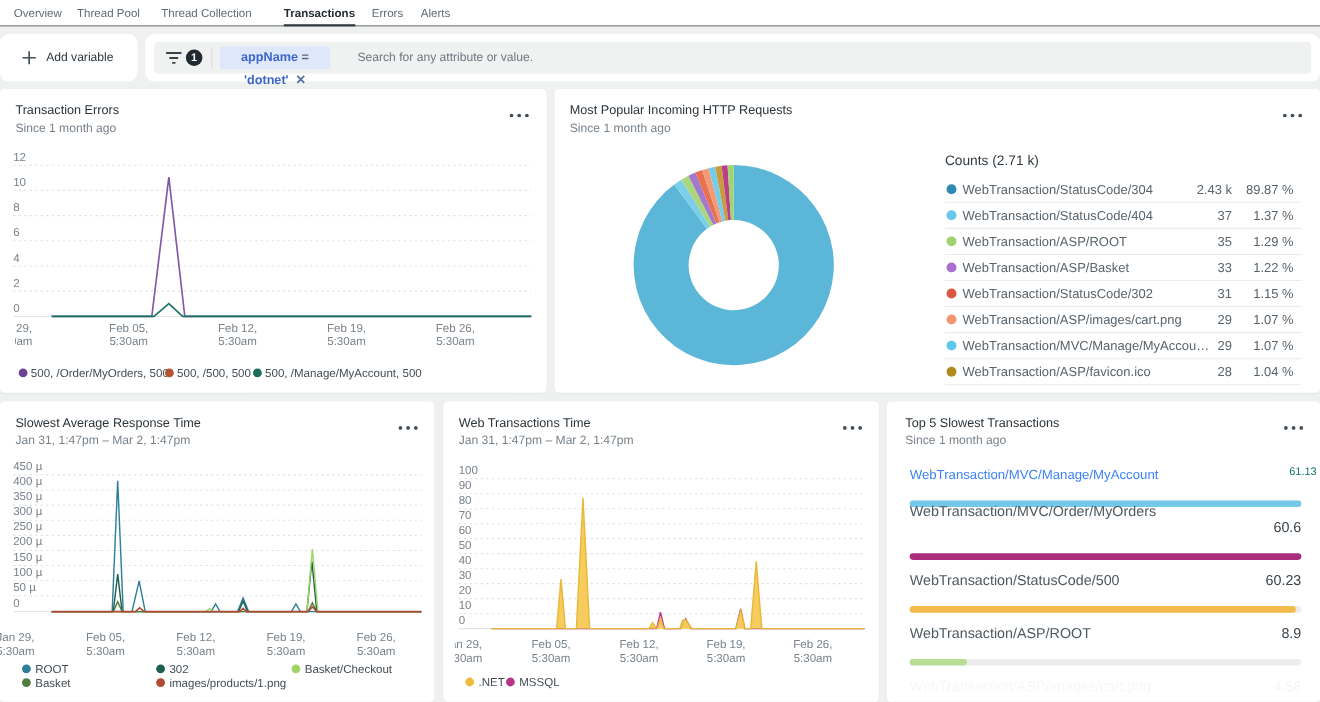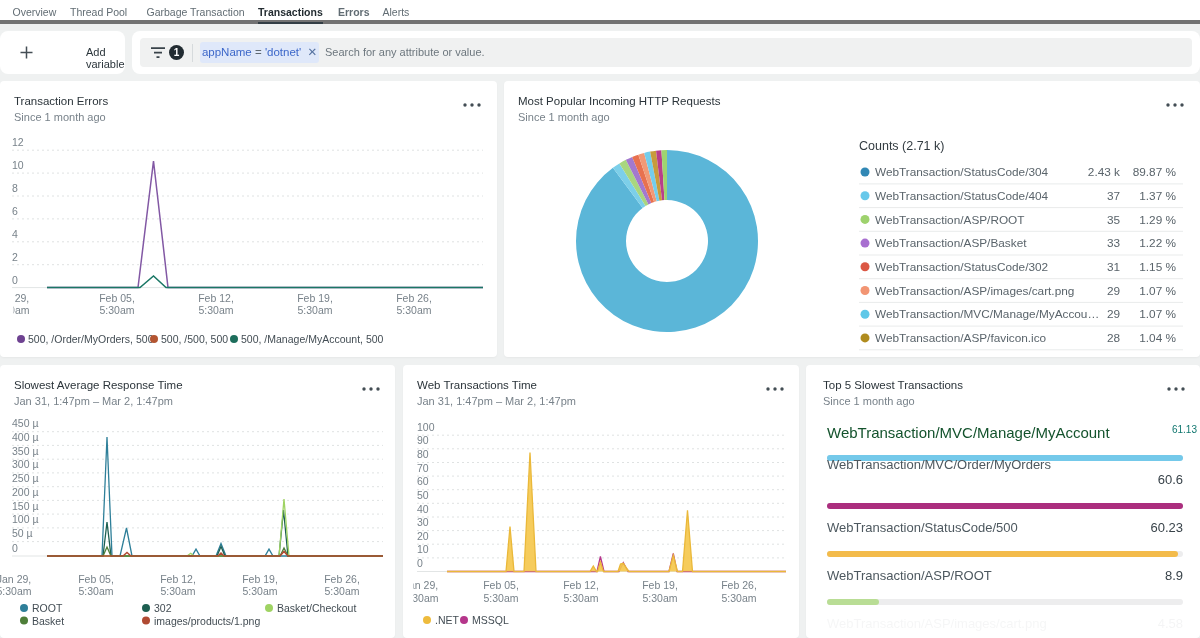--- a/index.html
+++ b/index.html
@@ -1,59 +1,59 @@
 <!DOCTYPE html>
 <html><head>
 <meta charset="utf-8">
 <style>
 * { margin:0; padding:0; box-sizing:border-box; }
 html,body { width:1200px; height:638px; overflow:hidden; background:#eff1f1;
   font-family:"Liberation Sans", sans-serif; }
 .nav { position:absolute; left:0; top:0; width:1200px; height:24px; background:#fff;
-  border-bottom:4px solid #737373; }
+  border-bottom:1px solid #737373; }
 .tab { position:absolute; top:5.5px; font-size:10.5px; color:#616c73; white-space:nowrap; }
 .tab.active { color:#232c31; font-weight:bold; }
 .underline { position:absolute; left:258px; top:22px; width:65px; height:2px; background:#333e45; }
 .card { position:absolute; background:#fff; border-radius:8px; }
 .panel { position:absolute; background:#fff; border-radius:4px; overflow:hidden;
   box-shadow:0 1px 2px rgba(0,0,0,0.04); }
 .ptitle { position:absolute; left:14px; top:14px; font-size:11.5px; font-weight:normal; color:#2b343a; }
 .psub { position:absolute; left:14px; top:29.5px; font-size:11px; color:#78828a; }
 .dots { position:absolute; top:22px; width:18px; height:4px; }
 svg { position:absolute; left:0; top:0; }
 svg text { font-family:"Liberation Sans", sans-serif; }
 .axis { font-size:10.5px; fill:#78828a; }
 .leg { font-size:10.5px; fill:#434d54; }
 </style>
 </head>
 <body>
 <div class="nav">
   <span class="tab" style="left:12.5px;">Overview</span>
   <span class="tab" style="left:70px;">Thread Pool</span>
-  <span class="tab" style="left:146.5px;">Garbage Transaction</span>
+  <span class="tab" style="left:146.5px;">Thread Collection</span>
   <span class="tab active" style="left:258px;">Transactions</span>
-  <span class="tab" style="left:338px;font-weight:bold;">Errors</span>
+  <span class="tab" style="left:338px;">Errors</span>
   <span class="tab" style="left:382.5px;">Alerts</span>
   <div class="underline"></div>
 </div>
 
 <div class="card" style="left:0; top:31px; width:125px; height:43px;">
   <svg width="13" height="13" style="left:20px; top:15px;" viewBox="0 0 13 13">
     <path d="M6.5 0.5 V12.5 M0.5 6.5 H12.5" stroke="#444e55" stroke-width="1.5"></path>
   </svg>
-  <span style="position:absolute; left:42px; top:15px; font-size:11px; color:#2b353b;margin-left:44px;">Add variable</span>
+  <span style="position:absolute; left:42px; top:15px; font-size:11px; color:#2b353b;">Add variable</span>
 </div>
 <div class="card" style="left:132px; top:31px; width:1068px; height:43px;">
   <div style="position:absolute; left:8px; top:7px; width:1052px; height:29px; background:#f0f1f1; border-radius:4px;"></div>
   <svg width="16" height="12" style="left:18px; top:16px;" viewBox="0 0 16 12">
     <path d="M1 1.2 H15 M4 5.7 H12 M6.5 10.2 H9.5" stroke="#39434a" stroke-width="1.7"></path>
   </svg>
   <div style="position:absolute; left:37px; top:14px; width:15px; height:15px; border-radius:50%; background:#212b31; color:#fff; font-size:10px; font-weight:bold; text-align:center; line-height:15px;">1</div>
   <div style="position:absolute; left:60px; top:13px; width:1px; height:18px; background:#d6dadc;"></div>
-  <div style="position:absolute; left:68px; top:11px; width:119px; height:21px; background:#dfe8fa; border-radius:3px; font-size:11.5px; line-height:21px; text-align:center; color:#3c67c9;">appName <span style="color:#5e6870;">=</span> 'dotnet' <span style="color:#54719f; padding-left:3px;">✕</span></div>
+  <div style="position:absolute; left:68px; top:11px; width:100px; height:21px; background:#dfe8fa; border-radius:3px; font-size:11.5px; line-height:21px; text-align:center; color:#3c67c9;font-weight:bold;">appName <span style="color:#5e6870;">=</span> 'dotnet' <span style="color:#54719f; padding-left:3px;">✕</span></div>
   <span style="position:absolute; left:193px; top:15px; font-size:11px; color:#6d777e;">Search for any attribute or value.</span>
 </div>
 
 <div class="panel" style="left:0; top:81px; width:497px; height:276px;">
   <div class="ptitle">Transaction Errors</div>
   <div class="psub">Since 1 month ago</div>
   <svg class="dots" style="left:463px;" viewBox="0 0 18 4">
     <circle cx="2" cy="2" r="1.7" fill="#434d54"></circle>
       <circle cx="9" cy="2" r="1.7" fill="#434d54"></circle>
       <circle cx="16" cy="2" r="1.7" fill="#434d54"></circle>
@@ -268,21 +268,21 @@
 </div>
 
 <div class="panel" style="left:806px; top:365px; width:394px; height:273px;">
   <div class="ptitle" style="left:17px;">Top 5 Slowest Transactions</div>
   <div class="psub" style="left:17px;">Since 1 month ago</div>
   <svg class="dots" style="left:361px;" viewBox="0 0 18 4">
     <circle cx="2" cy="2" r="1.7" fill="#434d54"></circle>
       <circle cx="9" cy="2" r="1.7" fill="#434d54"></circle>
       <circle cx="16" cy="2" r="1.7" fill="#434d54"></circle>
   </svg>
-  <div style="position:absolute; left:21px; top:59px; width:280px; font-size:15px; color:#14532d; white-space:nowrap;">WebTransaction/MVC/Manage/MyAccount</div>
+  <div style="position:absolute; left:21px; top:59px; width:280px; font-size:12px; color:#3b82f6; white-space:nowrap;">WebTransaction/MVC/Manage/MyAccount</div>
 <div style="position:absolute; right:3px; top:59px; font-size:10px; color:#0f766e;">61.13</div>
 <div style="position:absolute; left:21px; top:90px; width:356px; height:5.5px; background:#ededee; border-radius:3px;"></div>
 <div style="position:absolute; left:21px; top:90px; width:356px; height:5.5px; background:#74c9ea; border-radius:3px;"></div>
 <div style="position:absolute; left:21px; top:92px; width:280px; font-size:13px; color:#4d585f; white-space:nowrap;">WebTransaction/MVC/Order/MyOrders</div>
 <div style="position:absolute; right:17px; top:107px; font-size:13px; color:#39434a;">60.6</div>
 <div style="position:absolute; left:21px; top:138px; width:356px; height:5.5px; background:#ededee; border-radius:3px;"></div>
 <div style="position:absolute; left:21px; top:138px; width:356px; height:5.5px; background:#ab2e7e; border-radius:3px;"></div>
 <div style="position:absolute; left:21px; top:155px; width:280px; font-size:13px; color:#4d585f; white-space:nowrap;">WebTransaction/StatusCode/500</div>
 <div style="position:absolute; right:17px; top:155px; font-size:13px; color:#39434a;">60.23</div>
 <div style="position:absolute; left:21px; top:186px; width:356px; height:5.5px; background:#ededee; border-radius:3px;"></div>

